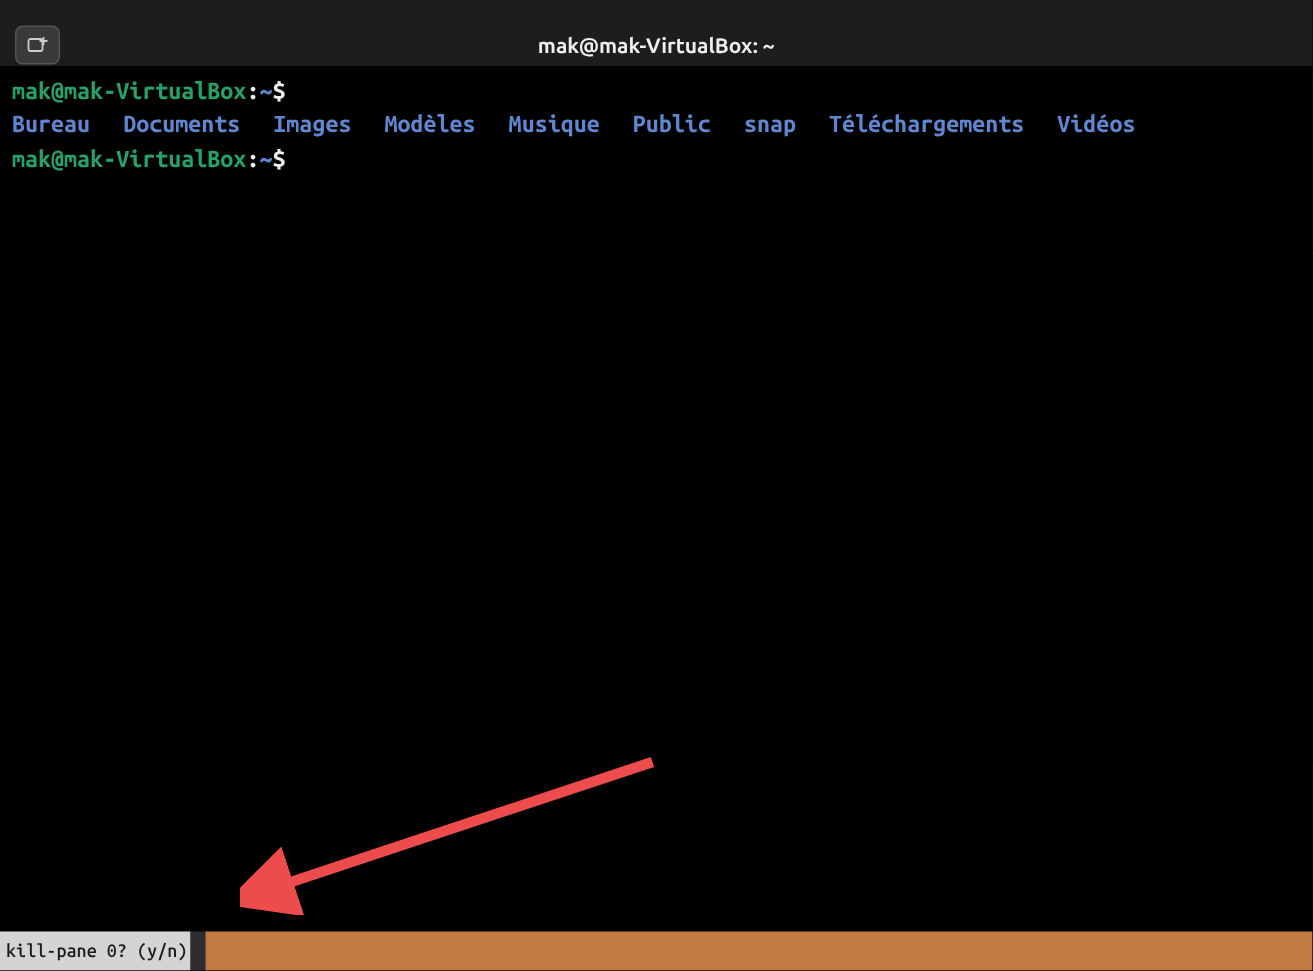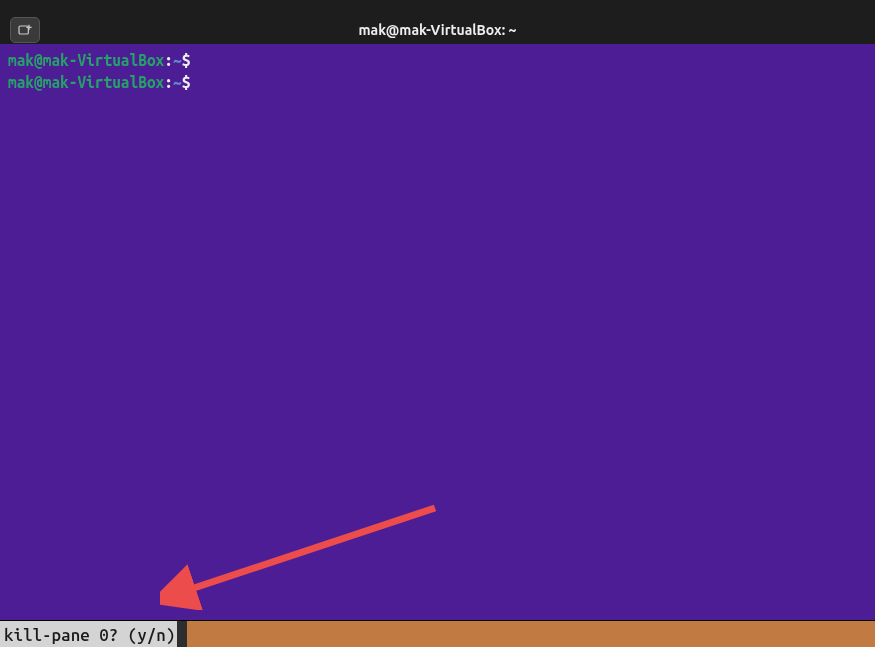--- a/index.html
+++ b/index.html
@@ -50,21 +50,21 @@
       font-size: 14px;
       font-weight: 600;
       pointer-events: none;
     }
     .terminal-body {
       position: absolute;
       top: 44px;
       left: 0;
       right: 0;
       bottom: 27px;
-      background: #4c1d95;
+      background: #000000;
       padding: 6px 8px;
       line-height: 1.45;
       color: #eee;
       font-weight: 600;
     }
     .line {
       white-space: pre;
     }
     .user { color: #26a269; }
     .colon { color: #eeeeee; }
@@ -82,21 +82,21 @@
       margin-right: 0;
     }
     .status-bar {
       position: absolute;
       bottom: 0;
       left: 0;
       right: 0;
       height: 27px;
       display: flex;
       font-family: "Ubuntu Mono", monospace;
-      font-size: 17px;
+      font-size: 12px;
       line-height: 27px;
       border-top: 1px solid #000;
     }
     .status-prompt {
       background: #d4d4d4;
       color: #1a1a1a;
       padding: 0 2px 0 4px;
       font-weight: 500;
     }
     .status-cursor {
@@ -121,20 +121,23 @@
       <rect x="3" y="6" width="14" height="12" rx="2" fill="none" stroke="#ccc" stroke-width="1.8"></rect>
       <line x1="18" y1="4" x2="18" y2="12" stroke="#ccc" stroke-width="1.8"></line>
       <line x1="14" y1="8" x2="22" y2="8" stroke="#ccc" stroke-width="1.8"></line>
     </svg>
   </div>
   <div class="titlebar-title">mak@mak-VirtualBox: ~</div>
 </div>
 
 <div class="terminal-body">
   <div class="line"><span class="user">mak@mak-VirtualBox</span><span class="colon">:</span><span class="path">~</span><span class="dollar">$</span><span class="cmd"></span></div>
+  <div class="ls-line">
+    <span class="dir">Bureau</span><span class="dir">Documents</span><span class="dir">Images</span><span class="dir">Modèles</span><span class="dir">Musique</span><span class="dir">Public</span><span class="dir">snap</span><span class="dir">Téléchargements</span><span class="dir">Vidéos</span>
+  </div>
   <div class="line"><span class="user">mak@mak-VirtualBox</span><span class="colon">:</span><span class="path">~</span><span class="dollar">$</span><span class="cmd"></span></div>
 </div>
 
 <svg class="arrow-annotation" style="left:160px; top:500px; width:290px; height:110px;" viewBox="0 0 290 110">
   <defs>
     <marker id="arrowhead" markerWidth="7" markerHeight="7" refX="2" refY="3.5" orient="auto">
       <polygon points="0 0, 7 3.5, 0 7" fill="#ed4c4c"></polygon>
     </marker>
   </defs>
   <line x1="275" y1="8" x2="22" y2="92" stroke="#ed4c4c" stroke-width="7" marker-end="url(#arrowhead)"></line>

